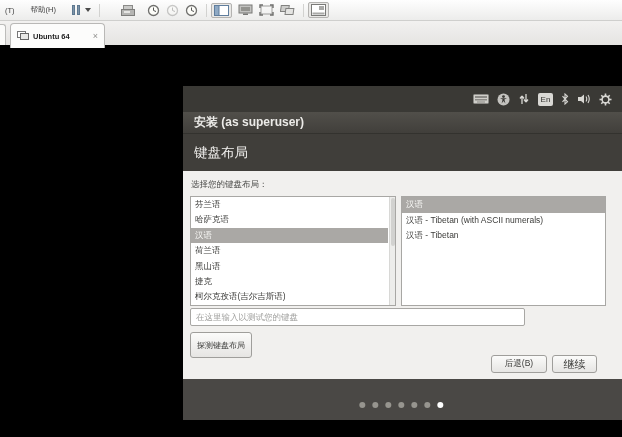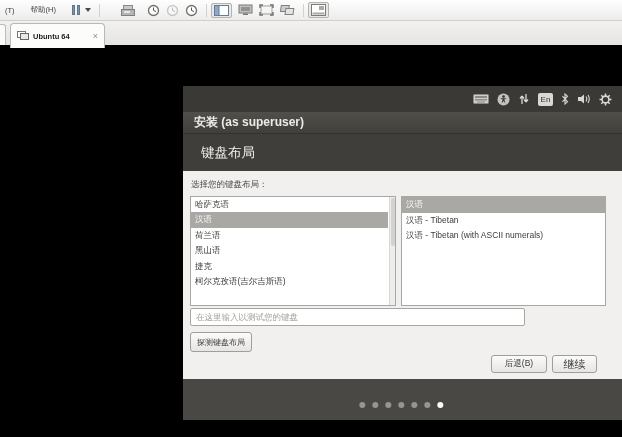--- a/index.html
+++ b/index.html
@@ -38,21 +38,21 @@
   
   .vm-screen{position:absolute;left:183px;top:86px;width:439px;height:334px;}
   .vm-panel{height:26px;background:#3a3935;display:flex;justify-content:flex-end;
     align-items:center;gap:8px;padding-right:10px;}
   .en-badge{min-width:15px;height:13px;background:#d9d8d4;border-radius:2px;color:#33322f;
     font-size:8px;font-weight:normal;display:flex;align-items:center;justify-content:center;padding:0 2px;}
 
   .installer-titlebar{height:22px;background:linear-gradient(#514f4a,#413f3b);
     border-bottom:1px solid #33322e;display:flex;align-items:center;padding-left:11px;
     font-size:12px;font-weight:bold;color:#ecebe8;}
-  .installer-header{height:37px;background:#403e3a;display:flex;align-items:center;padding-left:18px;}
+  .installer-header{height:37px;background:#403e3a;display:flex;align-items:center;padding-left:11px;}
   .installer-heading{font-size:13.5px;color:#f1f0ee;font-weight:normal;margin:0;}
 
   .installer-content{height:208px;background:#f1f0ee;position:relative;color:#3e3e3c;}
   .select-label{position:absolute;left:8px;top:8px;font-size:8.5px;color:#4a4a48;}
 
   .list{position:absolute;top:25px;height:110px;background:#fff;border:1px solid #a8a7a4;overflow:hidden;}
   .list-languages{left:7px;width:206px;padding-right:7px;}
   .list-variants{left:218px;width:205px;}
   .lrow{height:15.4px;line-height:15.4px;font-size:8.5px;padding-left:4px;white-space:nowrap;
     overflow:hidden;color:#3c3c3a;}
@@ -61,21 +61,21 @@
   .scrollbar{position:absolute;right:0;top:0;bottom:0;width:6px;background:#ededeb;border-left:1px solid #d8d8d6;}
   .scroll-thumb{position:absolute;top:1px;left:0.5px;width:4px;height:48px;background:#d2d2d0;border-radius:2px;}
 
   .test-input{position:absolute;left:7px;top:137px;width:335px;height:18px;border:1px solid #a8a7a4;
     border-radius:2px;background:#fff;font-size:8.5px;padding:0 5px;color:#3c3c3a;outline:none;
     font-family:"Liberation Sans","DejaVu Sans",sans-serif;}
   .test-input::placeholder{color:#a0a09e;}
 
   .btn{border:1px solid #9f9e9b;border-radius:3px;background:linear-gradient(#fbfbfa,#e6e5e3);
     color:#3c3c3a;display:flex;align-items:center;justify-content:center;position:absolute;}
-  .detect-btn{left:7px;top:161px;width:62px;height:20px;font-size:8px;text-align:right;}
+  .detect-btn{left:7px;top:161px;width:62px;height:26px;font-size:8px;text-align:right;}
   .back-btn{top:184px;right:75px;width:56px;height:18px;font-size:8.5px;}
   .continue-btn{top:184px;right:25px;width:45px;height:18px;font-size:11px;}
 
   .vm-desktop-strip{height:41px;background:#4a4845;position:relative;}
   .dots{position:absolute;left:50%;top:23px;transform:translateX(-52%);display:flex;gap:7px;}
   .dot{width:6px;height:6px;border-radius:50%;background:#97958f;}
   .dot.active{background:#ffffff;}
 </style>
 </head>
 <body>
@@ -238,32 +238,33 @@
       <h1 class="installer-heading">键盘布局</h1>
     </div>
 
     <div class="installer-content">
       <div class="select-label">选择您的键盘布局：</div>
 
       <div class="list list-languages">
         <div class="scrollbar">
           <div class="scroll-thumb"></div>
         </div>
+      <div class="lrow">芬兰语</div>
           <div class="lrow">哈萨克语</div>
           <div class="lrow sel">汉语</div>
           <div class="lrow">荷兰语</div>
           <div class="lrow">黑山语</div>
           <div class="lrow">捷克</div>
           <div class="lrow">柯尔克孜语(吉尔吉斯语)</div>
         </div>
 
       <div class="list list-variants">
           <div class="lrow sel">汉语</div>
+          <div class="lrow">汉语 - Tibetan (with ASCII numerals)</div>
           <div class="lrow">汉语 - Tibetan</div>
-          <div class="lrow">汉语 - Tibetan (with ASCII numerals)</div>
         </div>
 
       <input class="test-input" type="text" placeholder="在这里输入以测试您的键盘" style="">
 
       <div class="btn detect-btn">探测键盘布局</div>
       <div class="btn back-btn">后退(B)</div>
       <div class="btn continue-btn">继续</div>
     </div>
 
     <div class="vm-desktop-strip">

